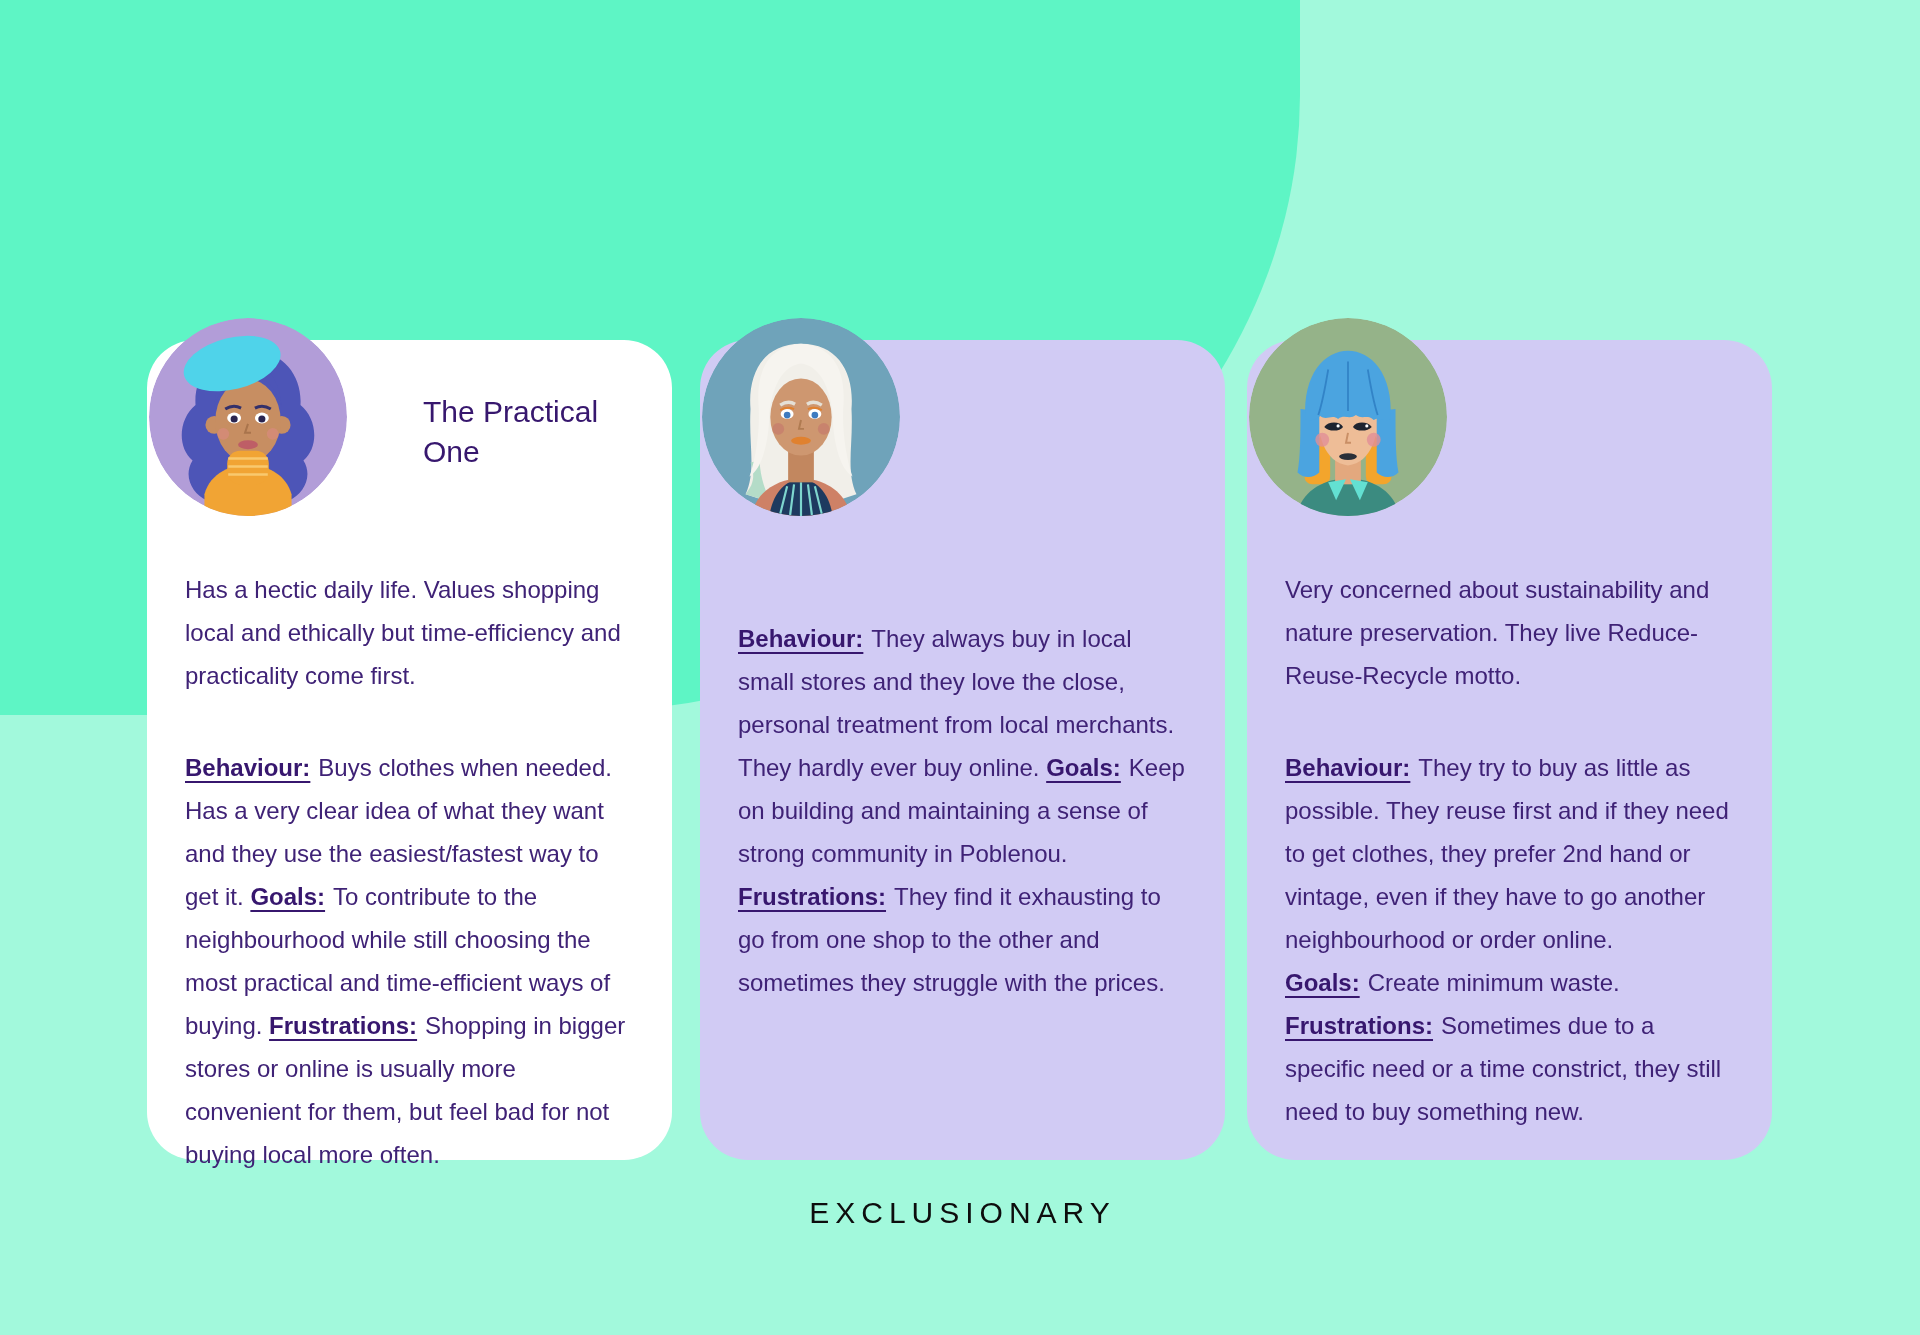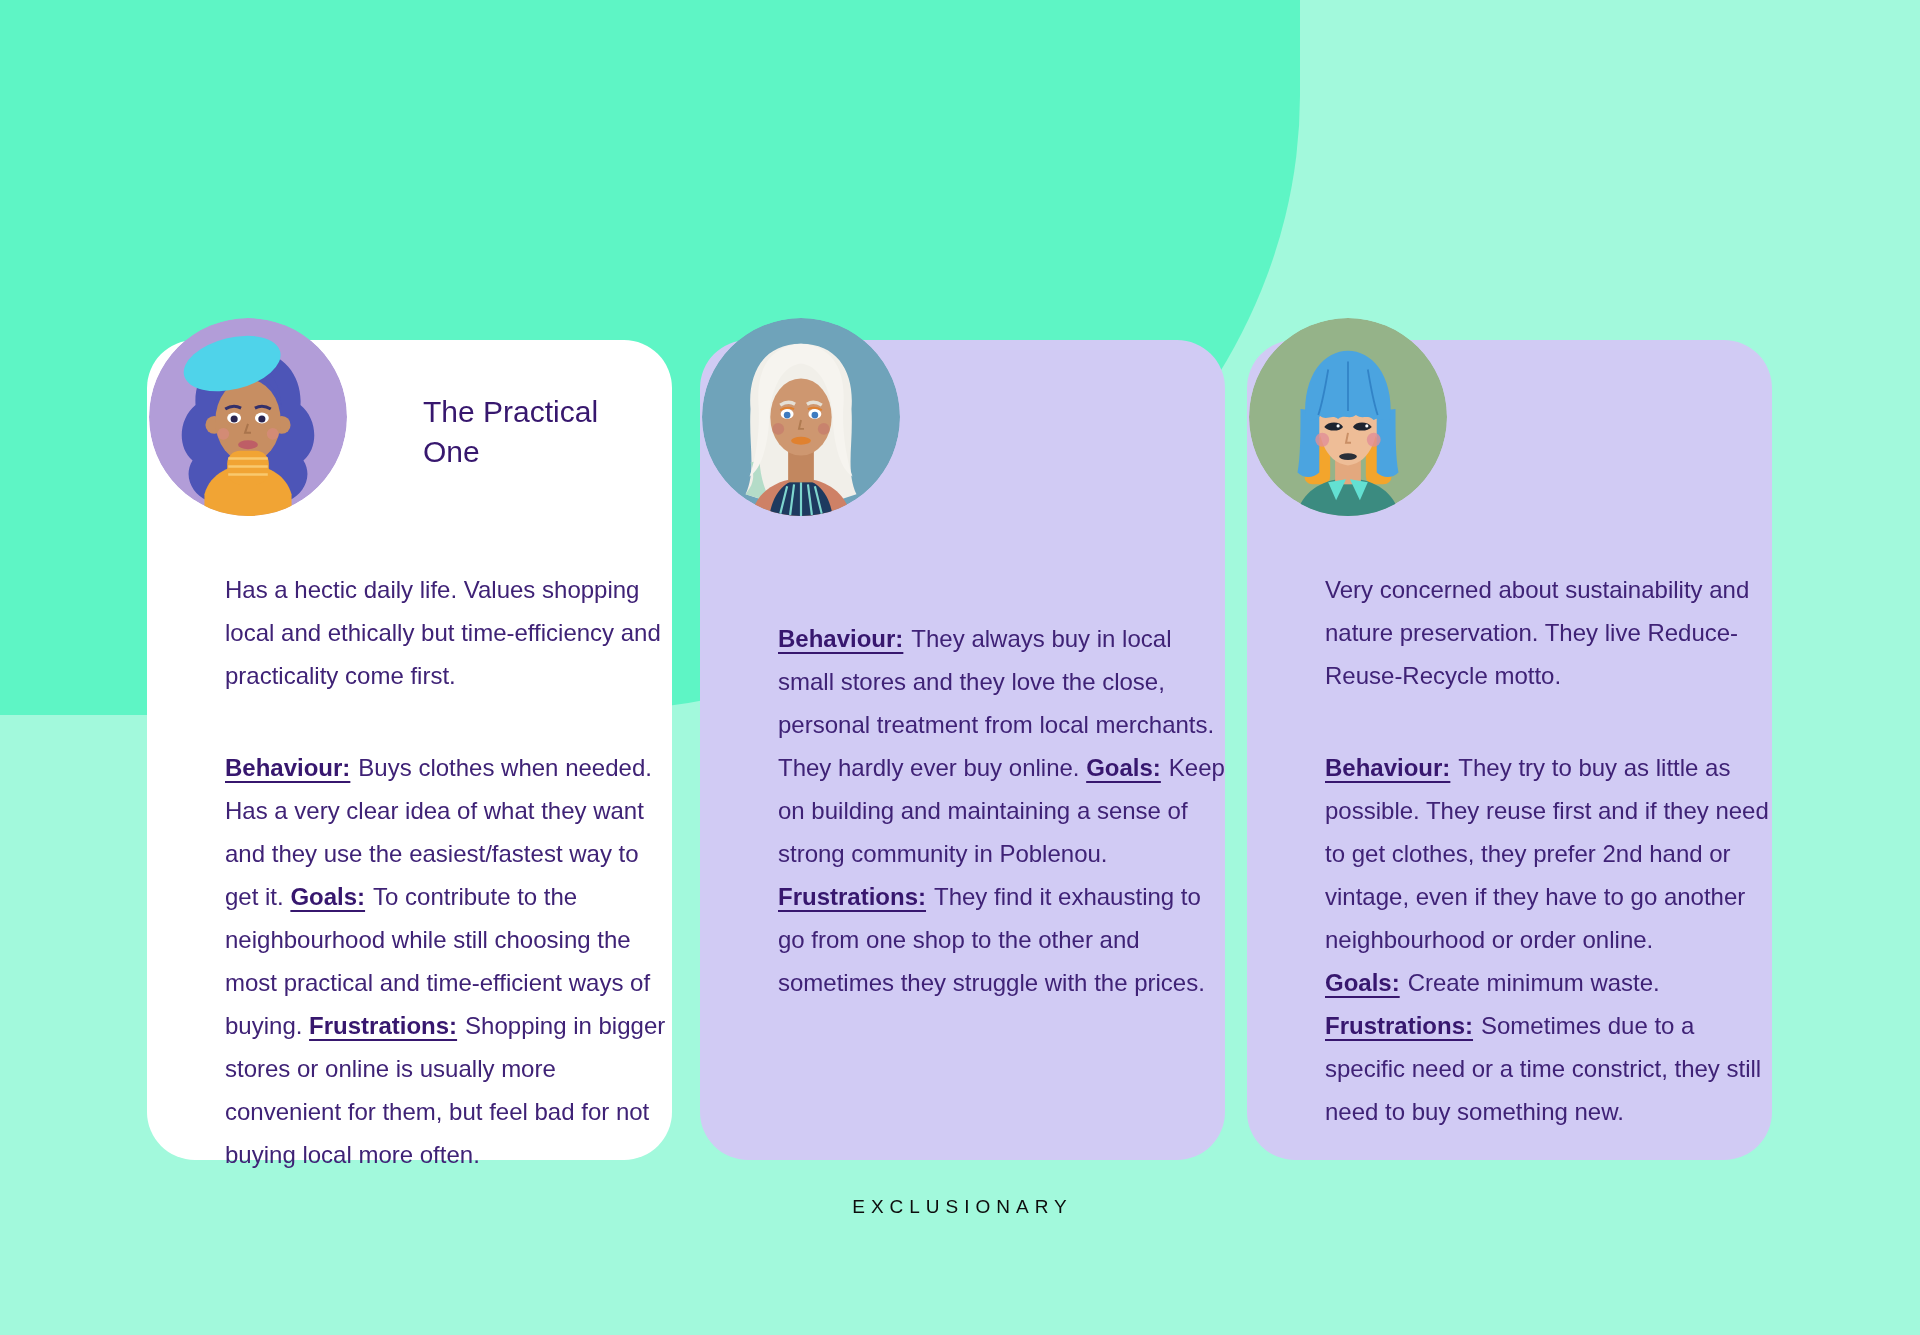--- a/index.html
+++ b/index.html
@@ -58,36 +58,35 @@
     color:#37176E;
     margin-left:38px;
   }
   .card-body{
     position:absolute;
     left:38px;top:228px;
     width:452px;
     font-size:24px;
     line-height:43px;
     color:#3F2276;
-    margin-left:40px;
   }
   .intro{margin:0;}
   .traits{margin:49px 0 0 0;}
   .kw{
     font-weight:700;
     text-decoration:underline;
     text-underline-offset:5px;
     text-decoration-thickness:2px;
     margin-right:8px;
     color:#37176E;
   }
   .tier{
     margin-top:36px;
     text-align:center;
-    font-size:19px;
+    font-size:30px;
     font-weight:400;
     letter-spacing:6px;
     color:#0D0D0D;
   }
   .tier.bold{
     font-weight:700;
     font-size:26px;
     letter-spacing:4px;
   }
 </style>

